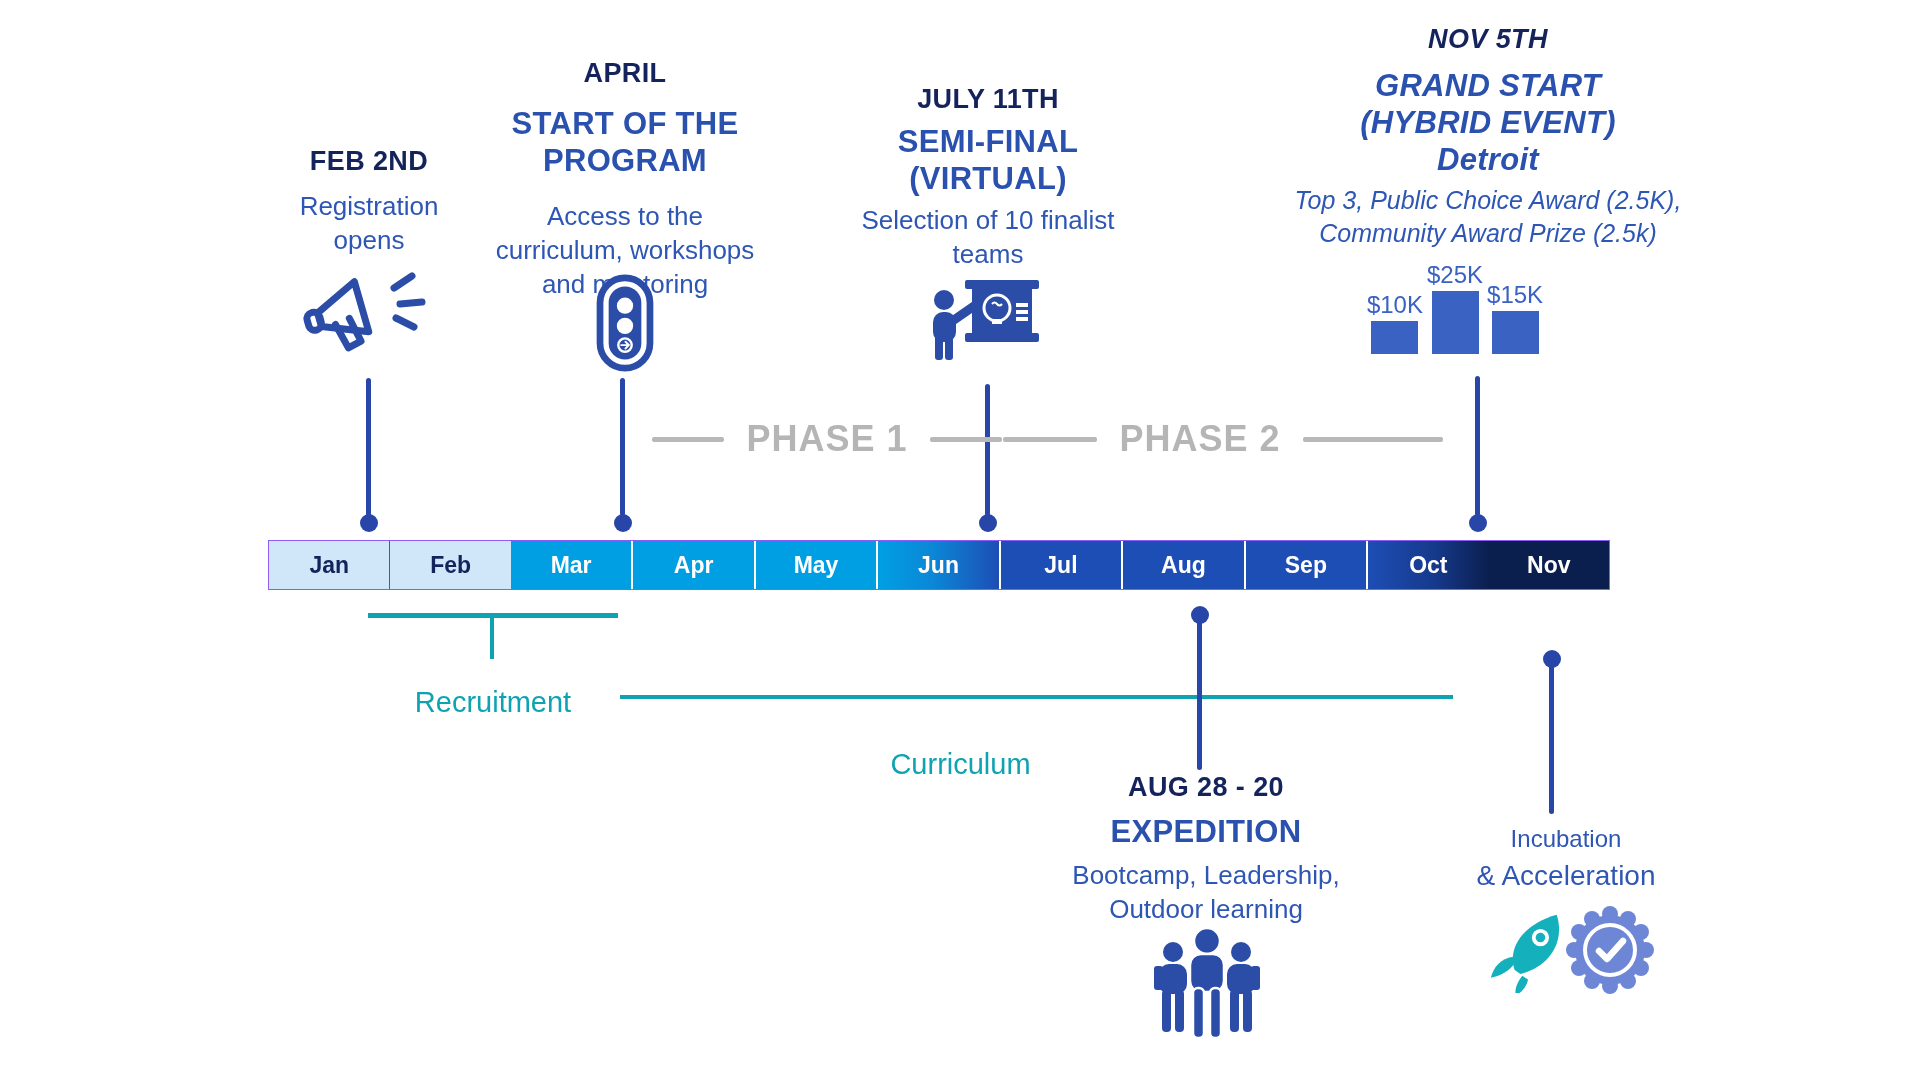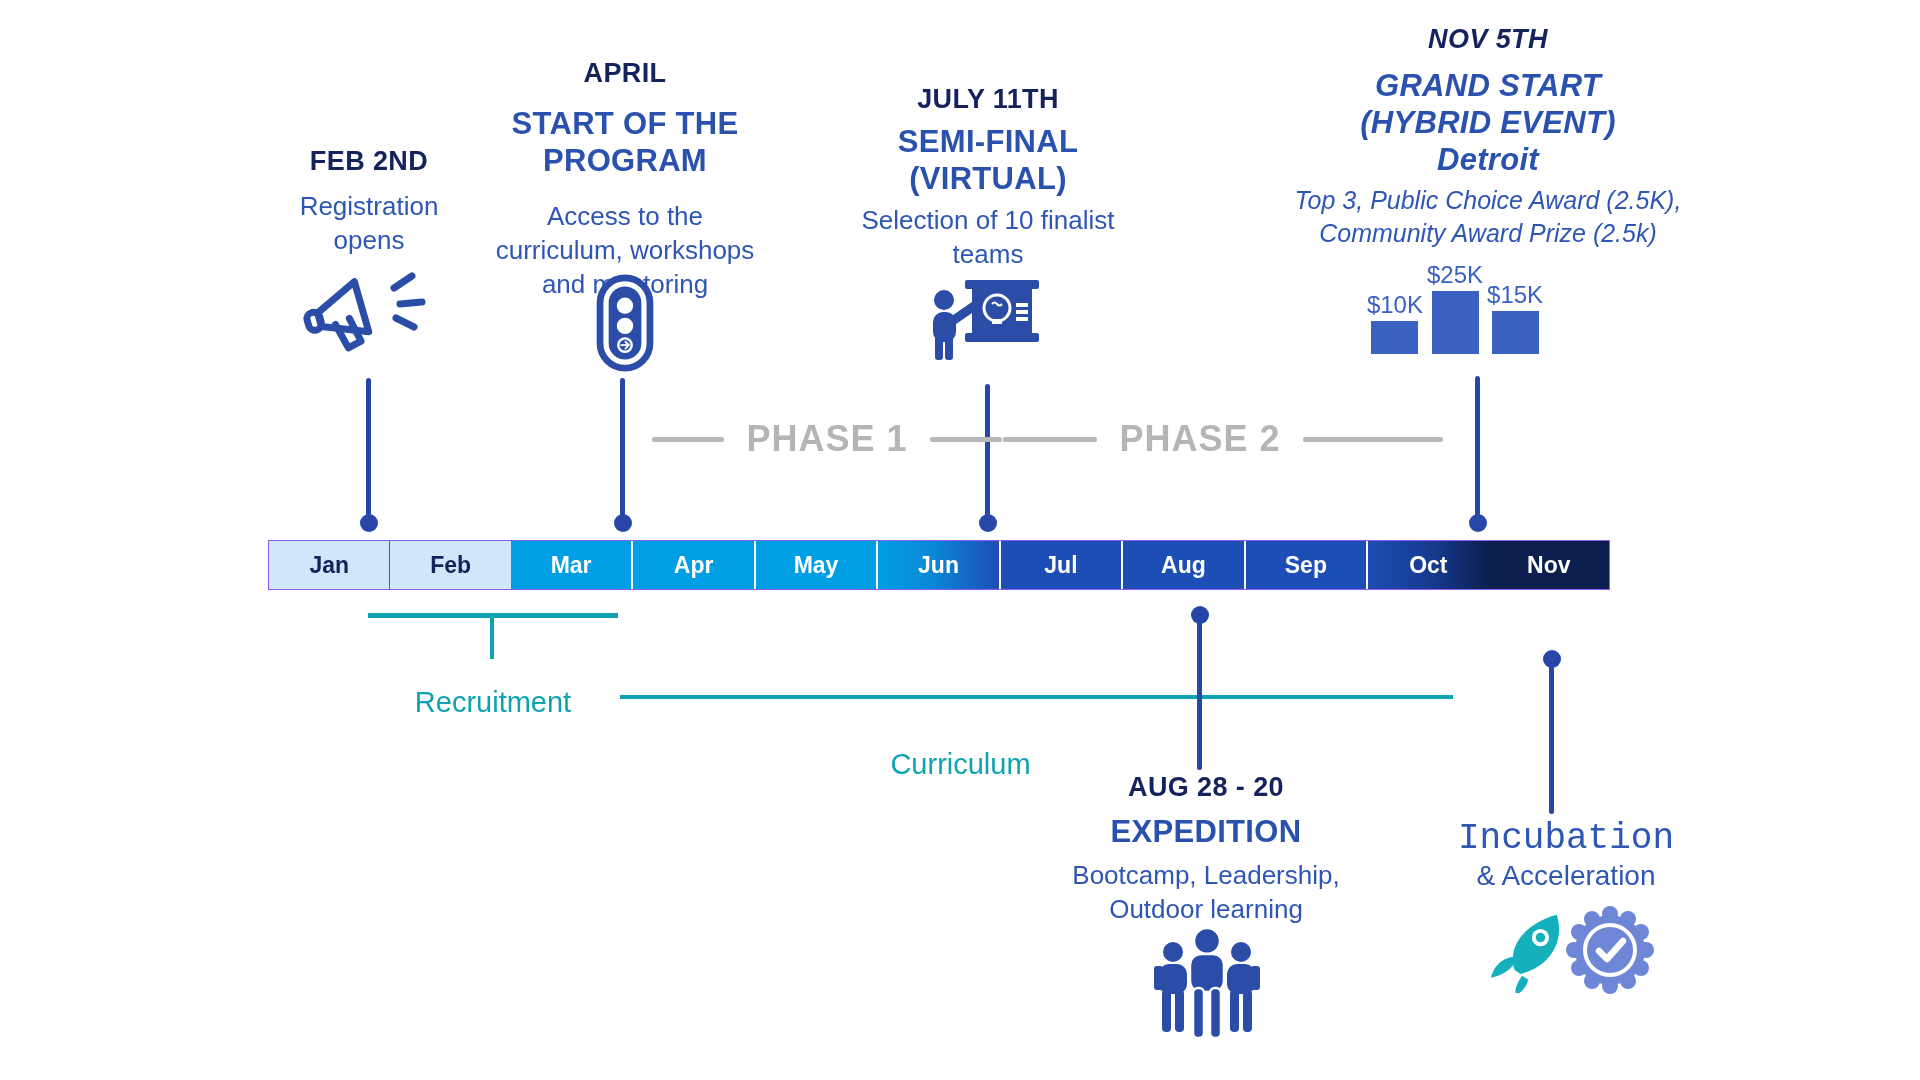--- a/index.html
+++ b/index.html
@@ -214,21 +214,21 @@
         <rect x="44" y="28" width="34" height="38" rx="11"></rect>
         <rect x="47" y="62" width="11" height="50" rx="5"></rect>
         <rect x="64" y="62" width="11" height="50" rx="5"></rect>
       </g>
     </svg>
   </div>
 
   <div class="vline" style="left:1549px; top:658px; height:156px;"></div>
   <div class="dot" style="left:1543px; top:650px;"></div>
   <div class="abs center" style="left:1436px; top:820px; width:260px;">
-    <div class="ev-body" style="font-size:36px; line-height:37px;font-family:Liberation Mono, monospace;">Incubation</div>
+    <div class="ev-body" style="font-size:24px; line-height:37px;">Incubation</div>
     <div class="ev-body" style="font-size:28px; line-height:37px;">&amp; Acceleration</div>
   </div>
   <div class="abs icon-pair" style="left:1486px; top:906px; width:170px; height:92px;">
     <span>
       <svg width="86" height="86" viewBox="0 0 90 90">
         <g fill="#14b1bd">
           <path d="M30 66 C22 44 38 18 74 8 C84 40 62 64 36 70 Z"></path>
           <path d="M28 52 C16 54 8 62 5 74 C17 72 25 66 29 60 Z"></path>
           <path d="M38 72 C32 80 30 86 31 93 C39 88 43 82 44 76 Z"></path>
         </g>

